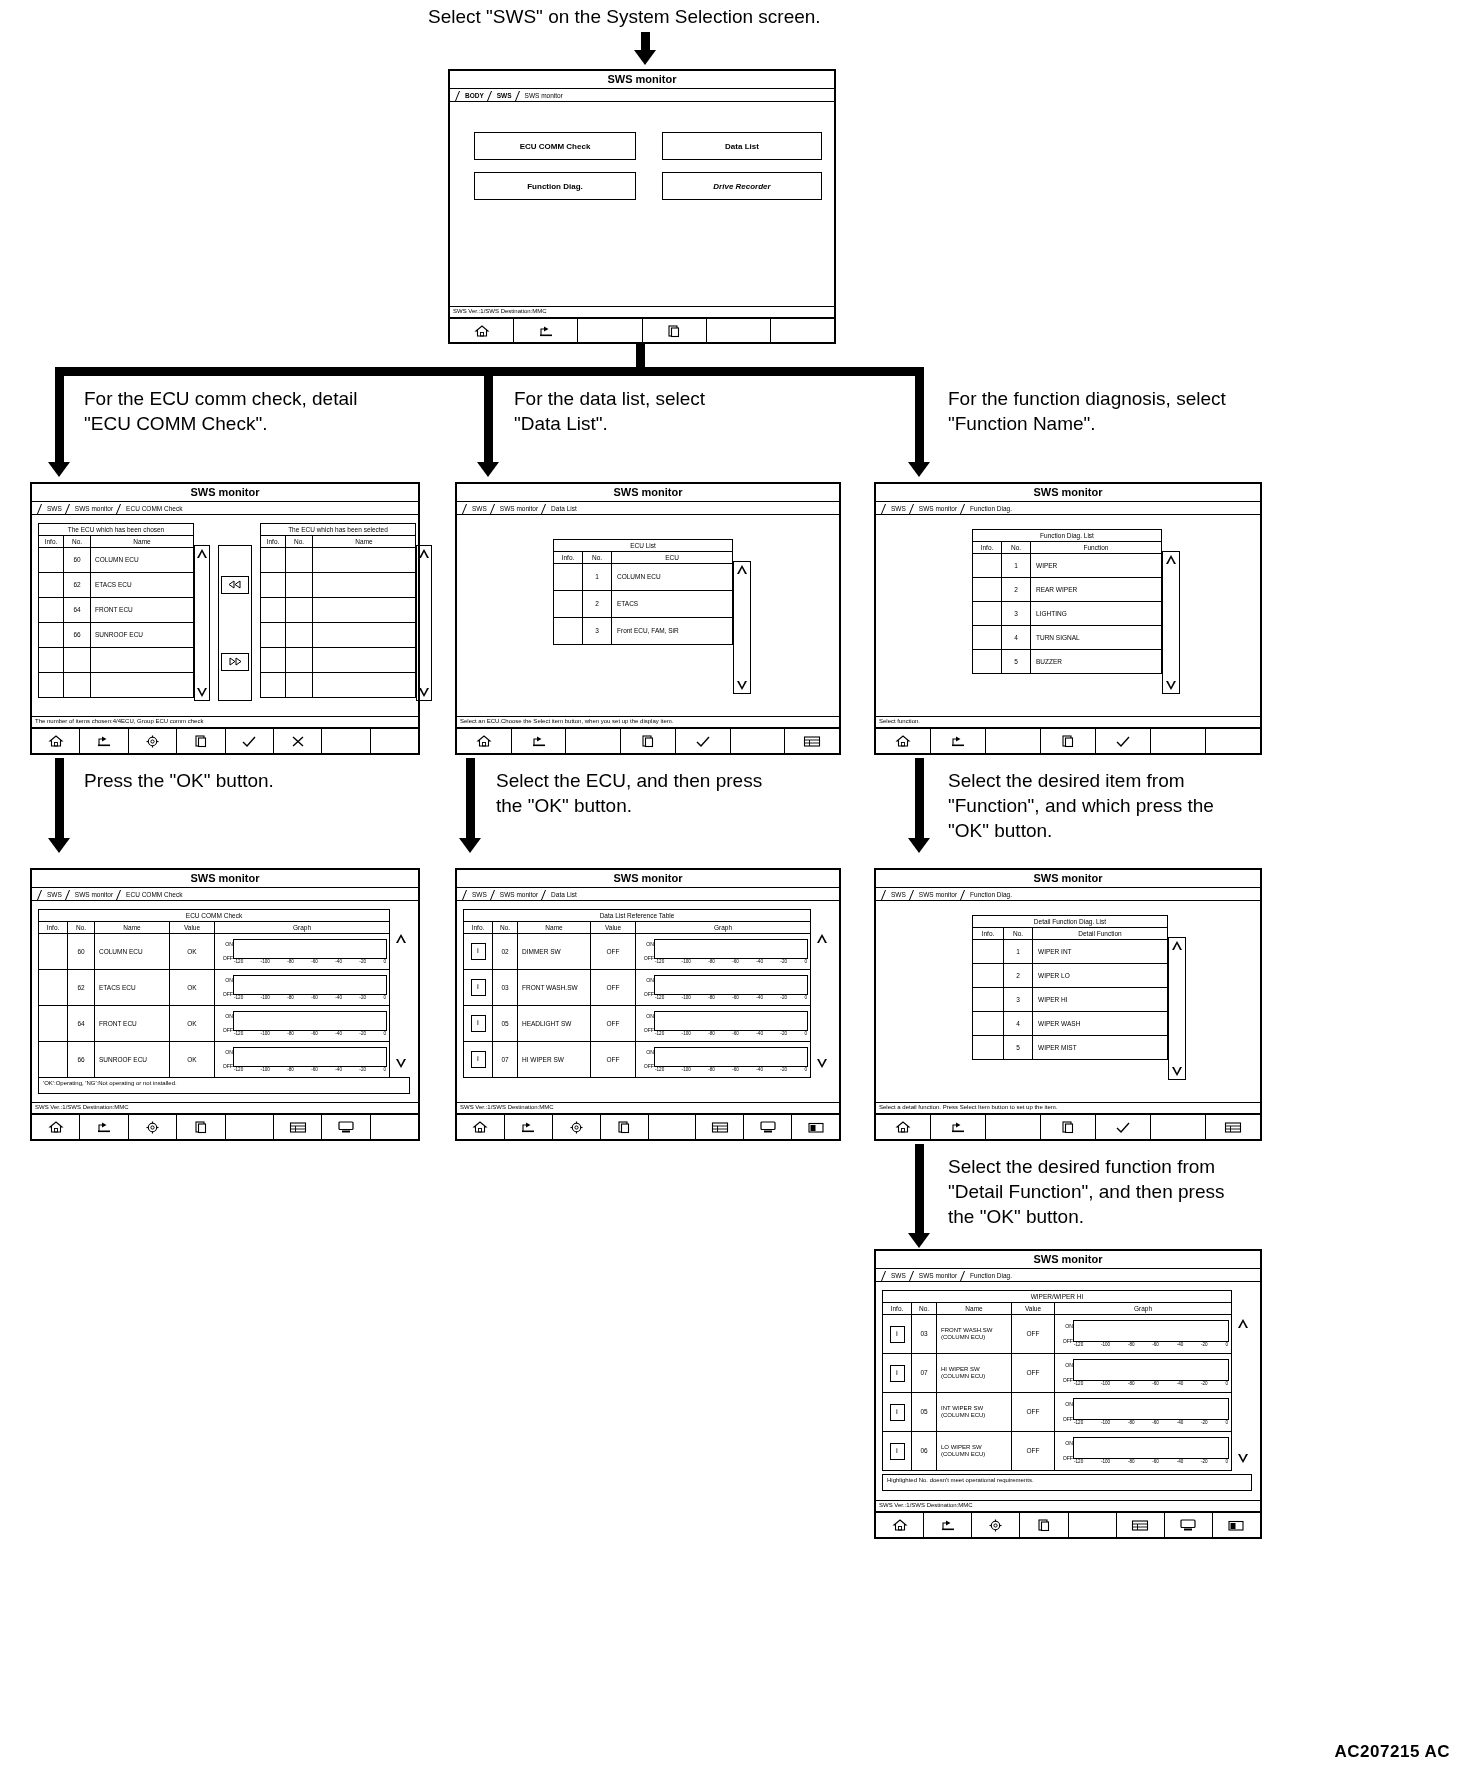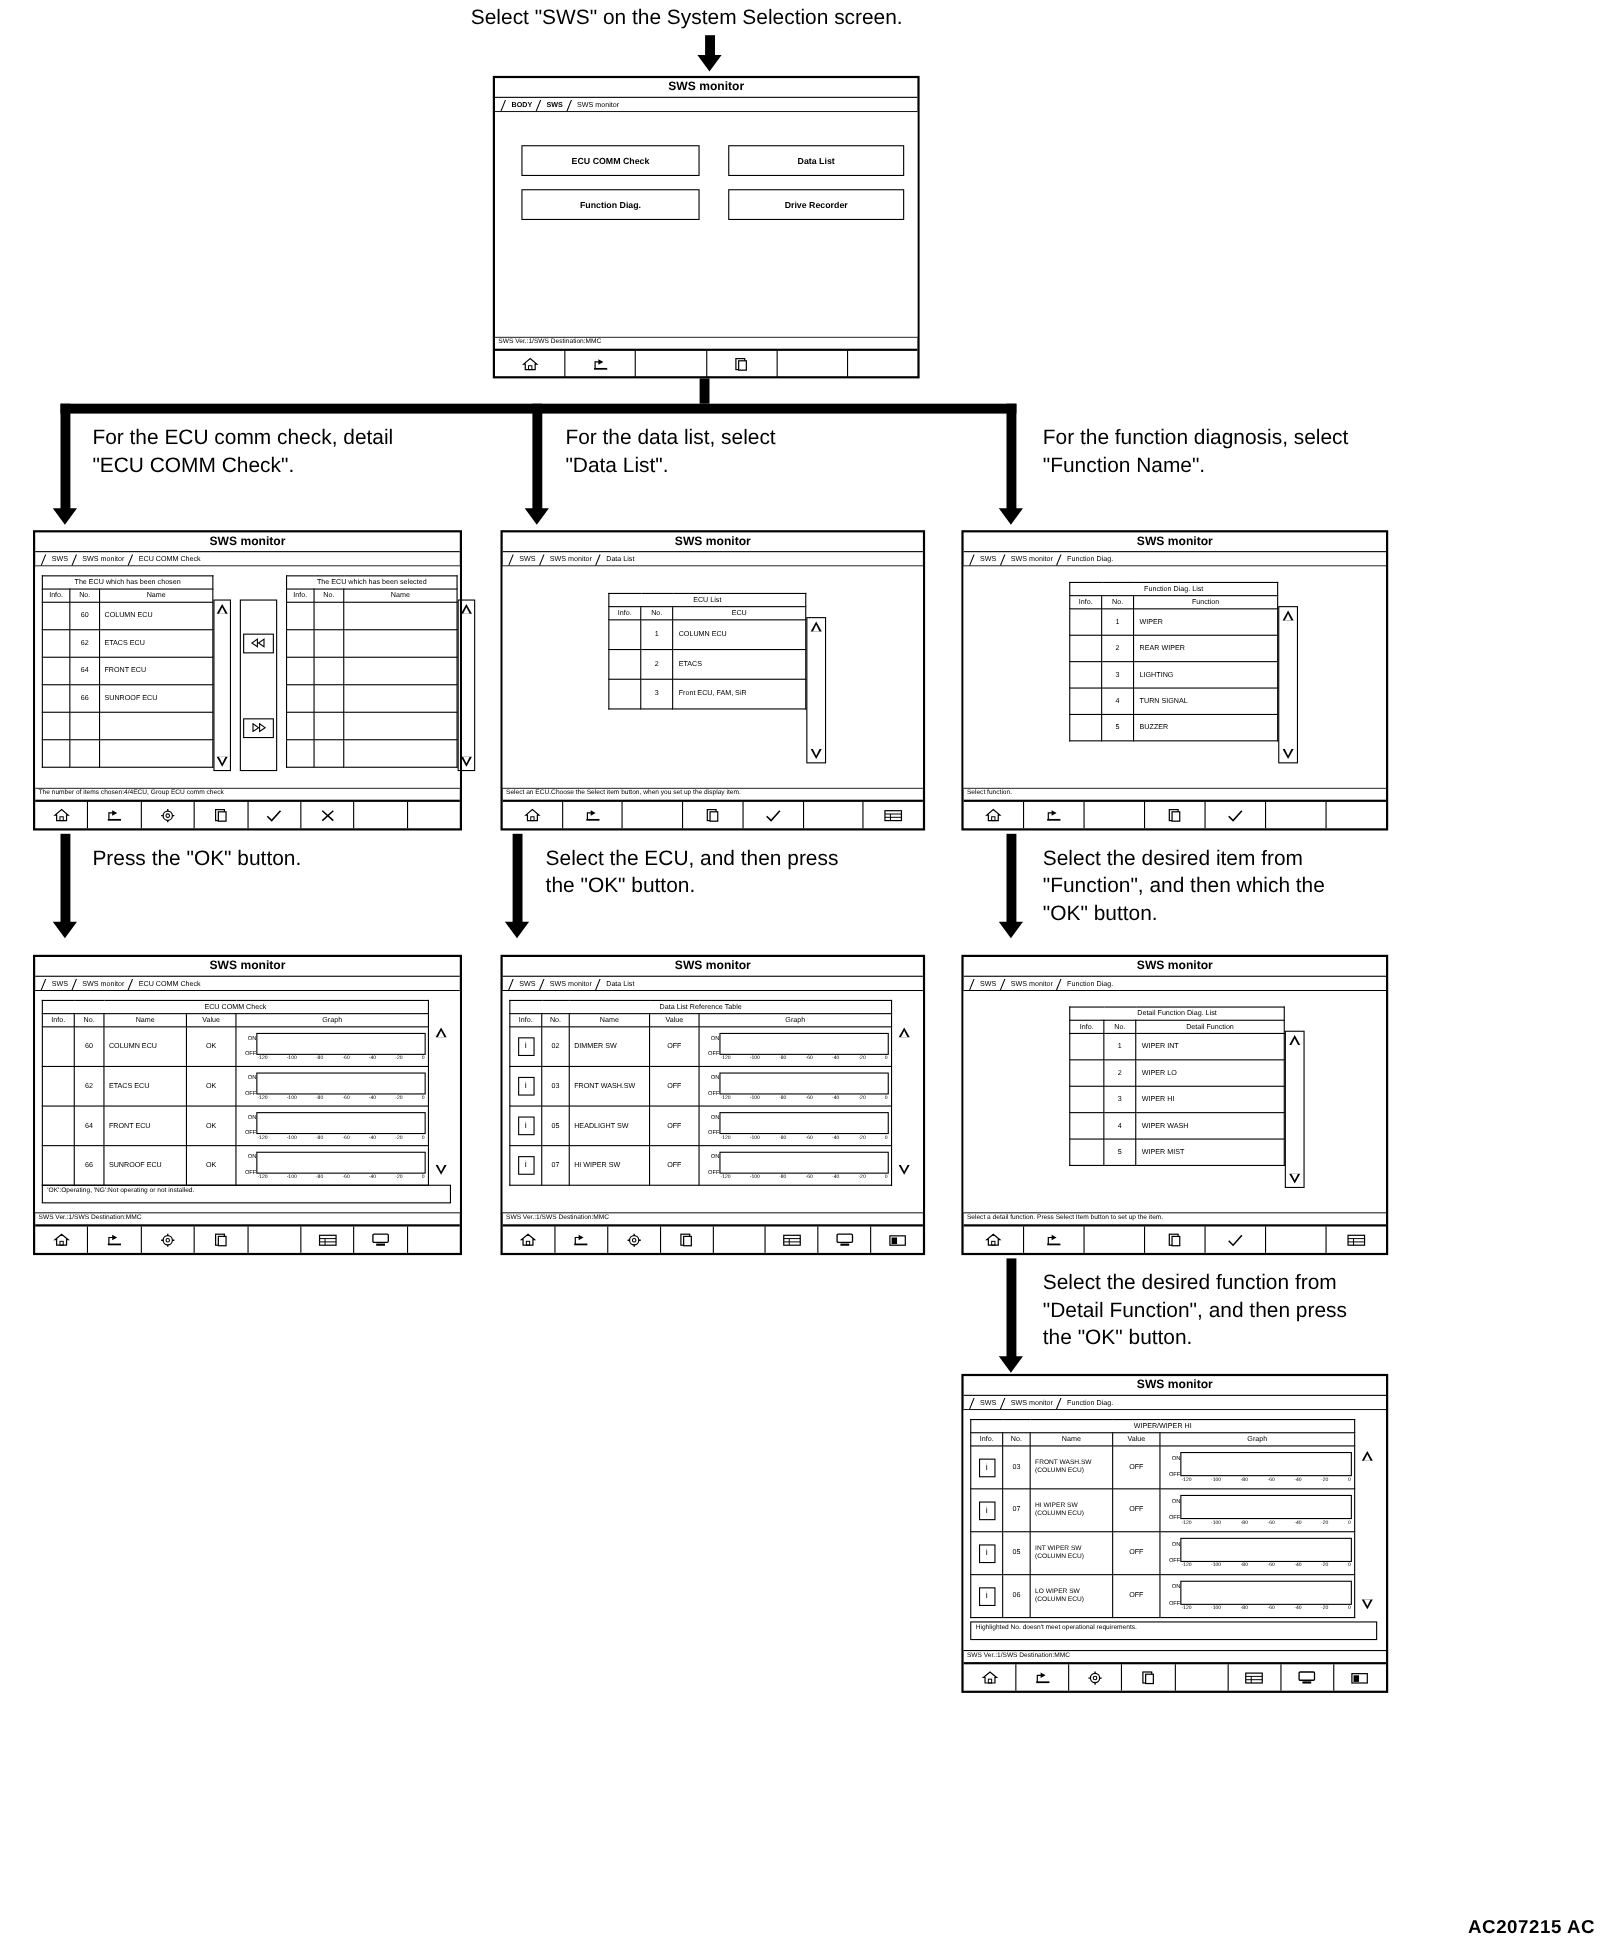--- a/index.html
+++ b/index.html
@@ -83,21 +83,21 @@
   <div class="body" style="height:204px;">
     <div class="menubtn" style="position:absolute;left:24px;top:30px;width:160px;height:26px;">
         <span>ECU COMM Check</span>
       </div>
     <div class="menubtn" style="position:absolute;left:212px;top:30px;width:158px;height:26px;">
         <span>Data List</span>
       </div>
     <div class="menubtn" style="position:absolute;left:24px;top:70px;width:160px;height:26px;">
         <span>Function Diag.</span>
       </div>
-    <div class="menubtn" style="position:absolute;left:212px;top:70px;width:158px;height:26px;">
+    <div class="menubtn" style="position:absolute;left:212px;top:70px;width:158px;height:26px;font-style:italic;">
         <span>Drive Recorder</span>
       </div>
   </div>
   <div class="statusbar">SWS Ver.:1/SWS Destination:MMC</div>
   <div class="toolbar">
     <div class="tb">
       <svg width="16" height="14" viewBox="0 0 16 14">
           <path d="M2 7 L8 2 L14 7 L12.5 7 L12.5 12 L3.5 12 L3.5 7 Z" fill="none" stroke="#000" stroke-width="1.1"></path>
           <rect x="6.5" y="8.5" width="3" height="3.5" fill="none" stroke="#000" stroke-width="0.9"></rect>
         </svg>
@@ -504,21 +504,21 @@
 <div class="ahead" style="left:48px;top:838px;"></div>
 <div class="arrow" style="left:466px;top:758px;width:9px;height:86px;"></div>
 <div class="ahead" style="left:459px;top:838px;"></div>
 <div class="arrow" style="left:915px;top:758px;width:9px;height:86px;"></div>
 <div class="ahead" style="left:908px;top:838px;"></div>
 
 <div class="cap" style="left:84px;top:768px;">Press the "OK" button.</div>
 <div class="cap" style="left:496px;top:768px;">Select the ECU, and then press
 the "OK" button.</div>
 <div class="cap" style="left:948px;top:768px;">Select the desired item from
-"Function", and then which the
+"Function", and which press the
 "OK" button.</div>
 
 <div class="win" style="left:30px;top:868px;width:390px;height:273px;">
   <div class="win-title">SWS monitor</div>
   <div class="crumbs">
     <span class="crumb">
         <i class="sl"></i>
         <span>SWS</span>
       </span>
     <span class="crumb">

